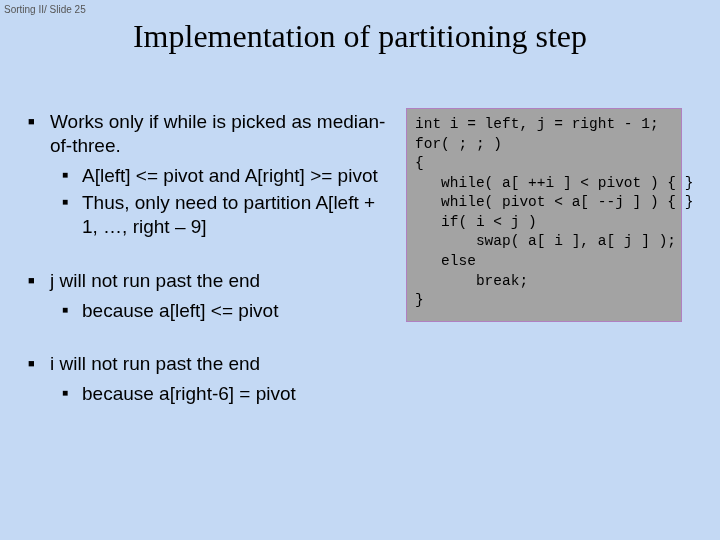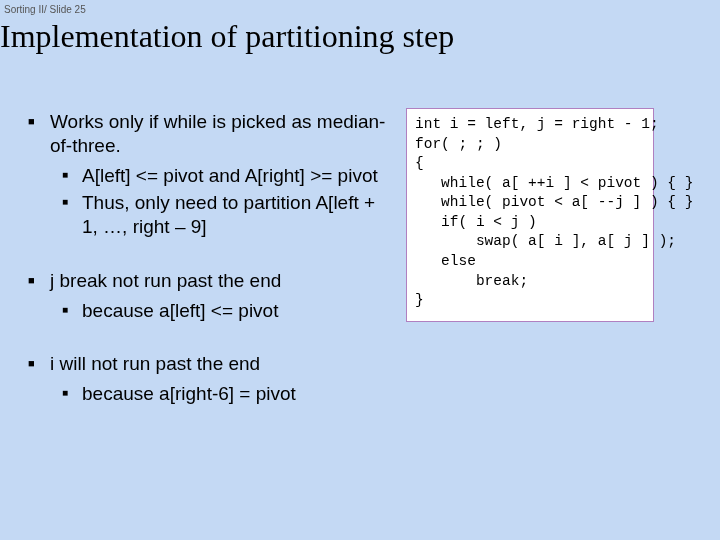--- a/index.html
+++ b/index.html
@@ -23,21 +23,21 @@
     top: 4px;
     left: 4px;
     font-size: 10px;
     color: #555;
   }
   .title {
     position: absolute;
     top: 18px;
     left: 0;
     right: 0;
-    text-align: left;
+    text-align: center;
     font-size: 32px;
     color: #000;
     font-family: "Times New Roman", Times, serif;
   }
   .body-area {
     position: absolute;
     top: 110px;
     left: 28px;
     width: 360px;
     font-size: 19px;
@@ -69,22 +69,22 @@
   .bullet-l2 .tx {
     flex: 1;
   }
   .group-gap {
     height: 26px;
   }
   .code-box {
     position: absolute;
     top: 108px;
     left: 406px;
-    width: 248px;
-    background: #ffffff;
+    width: 276px;
+    background: #a3a3a3;
     border: 1px solid #b080c0;
     padding: 6px 8px 10px 8px;
     font-family: "Courier New", Courier, monospace;
     font-size: 14.5px;
     line-height: 1.35;
     white-space: pre;
     color: #000;
     box-sizing: border-box;
   }
 </style>
@@ -109,21 +109,21 @@
     </div>
     <div class="bullet-l2">
       <div class="mk">■</div>
       <div class="tx">Thus, only need to partition A[left + 1, …, right – 9]</div>
     </div>
 
     <div class="group-gap"></div>
 
     <div class="bullet-l1">
       <div class="mk">■</div>
-      <div class="tx">j break not run past the end</div>
+      <div class="tx">j will not run past the end</div>
     </div>
     <div class="bullet-l2">
       <div class="mk">■</div>
       <div class="tx">because a[left] &lt;= pivot</div>
     </div>
 
     <div class="group-gap"></div>
 
     <div class="bullet-l1">
       <div class="mk">■</div>

